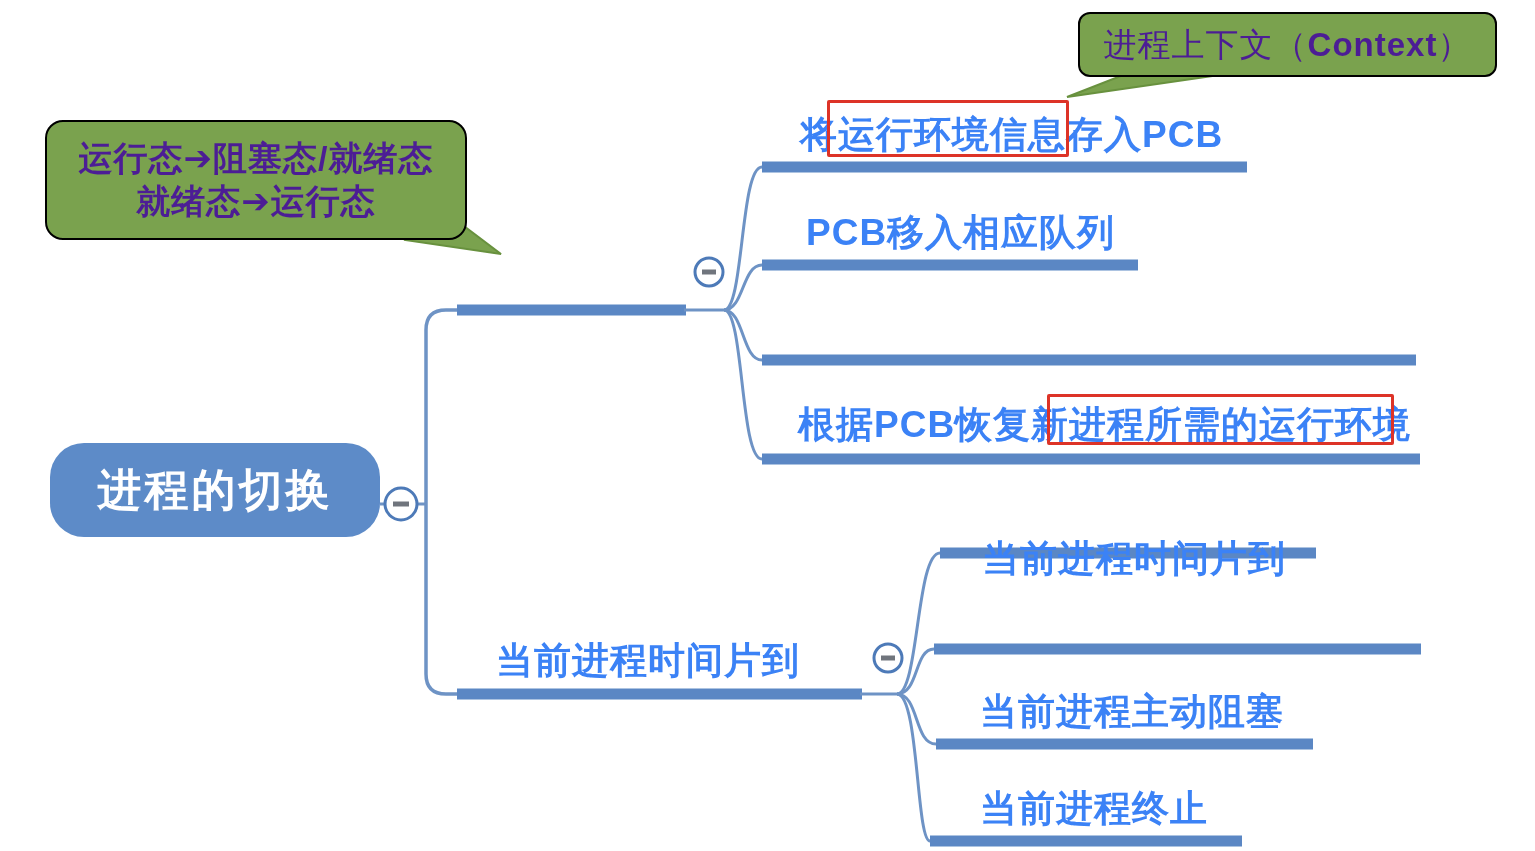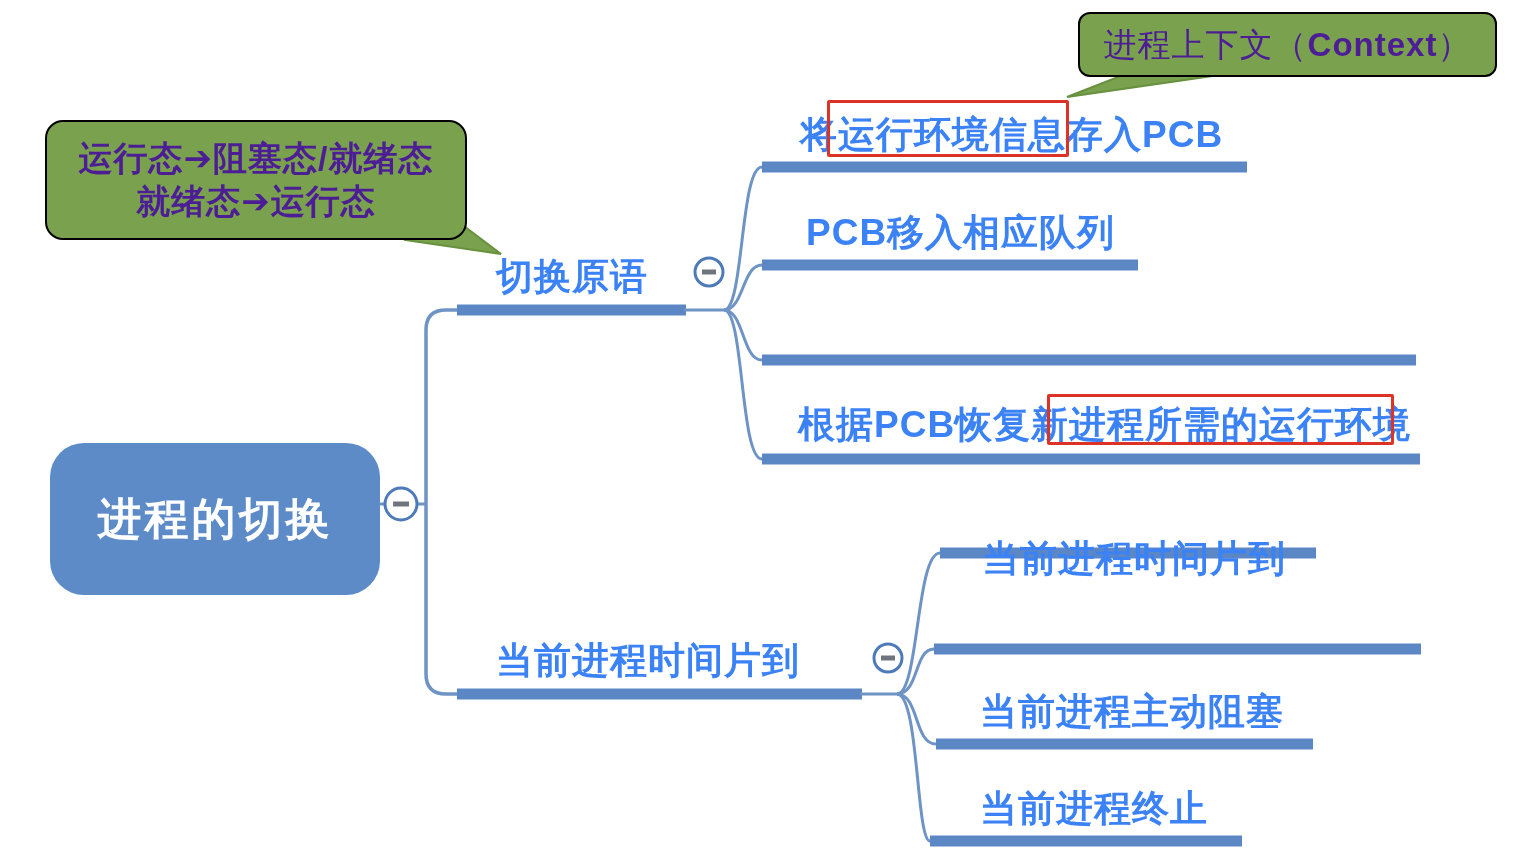--- a/index.html
+++ b/index.html
@@ -17,21 +17,21 @@
     font-weight:700;
     color:#3b82f6;
     font-size:37px;
     line-height:48px;
     letter-spacing:1px;
     white-space:nowrap;
   }
   
   .root-node{
     position:absolute;
-    left:50px;top:443px;width:330px;height:152px;
+    left:50px;top:443px;width:330px;height:94px;
     background:#5d8bc8;
     border-radius:34px;
     display:flex;align-items:center;justify-content:center;
   }
   .root-node .root-label{
     color:#ffffff;
     font-size:44px;
     font-weight:700;
     letter-spacing:3px;
     white-space:nowrap;
@@ -124,21 +124,20 @@
     <g>
       <circle cx="888" cy="658" r="14" fill="#ffffff" stroke="#4d7ab8" stroke-width="3"></circle>
       <line x1="881" y1="658" x2="895" y2="658" stroke="#70757d" stroke-width="5"></line>
     </g>
   </svg>
 
   <div class="root-node">
     <span class="root-label">进程的切换</span>
   </div>
 
-  <div class="topic" style="left:496px;top:253px;">切换原语</div>
   <div class="topic" style="left:496px;top:637px;">当前进程时间片到</div>
 
   <div class="topic" style="left:800px;top:111px;">将运行环境信息存入PCB</div>
   <div class="topic" style="left:806px;top:209px;">PCB移入相应队列</div>
   <div class="topic" style="left:798px;top:401px;">根据PCB恢复新进程所需的运行环境</div>
 
   <div class="topic" style="left:982px;top:497px;margin-top:38px;">当前进程时间片到</div>
   <div class="topic" style="left:980px;top:688px;">当前进程主动阻塞</div>
   <div class="topic" style="left:980px;top:785px;">当前进程终止</div>
 

